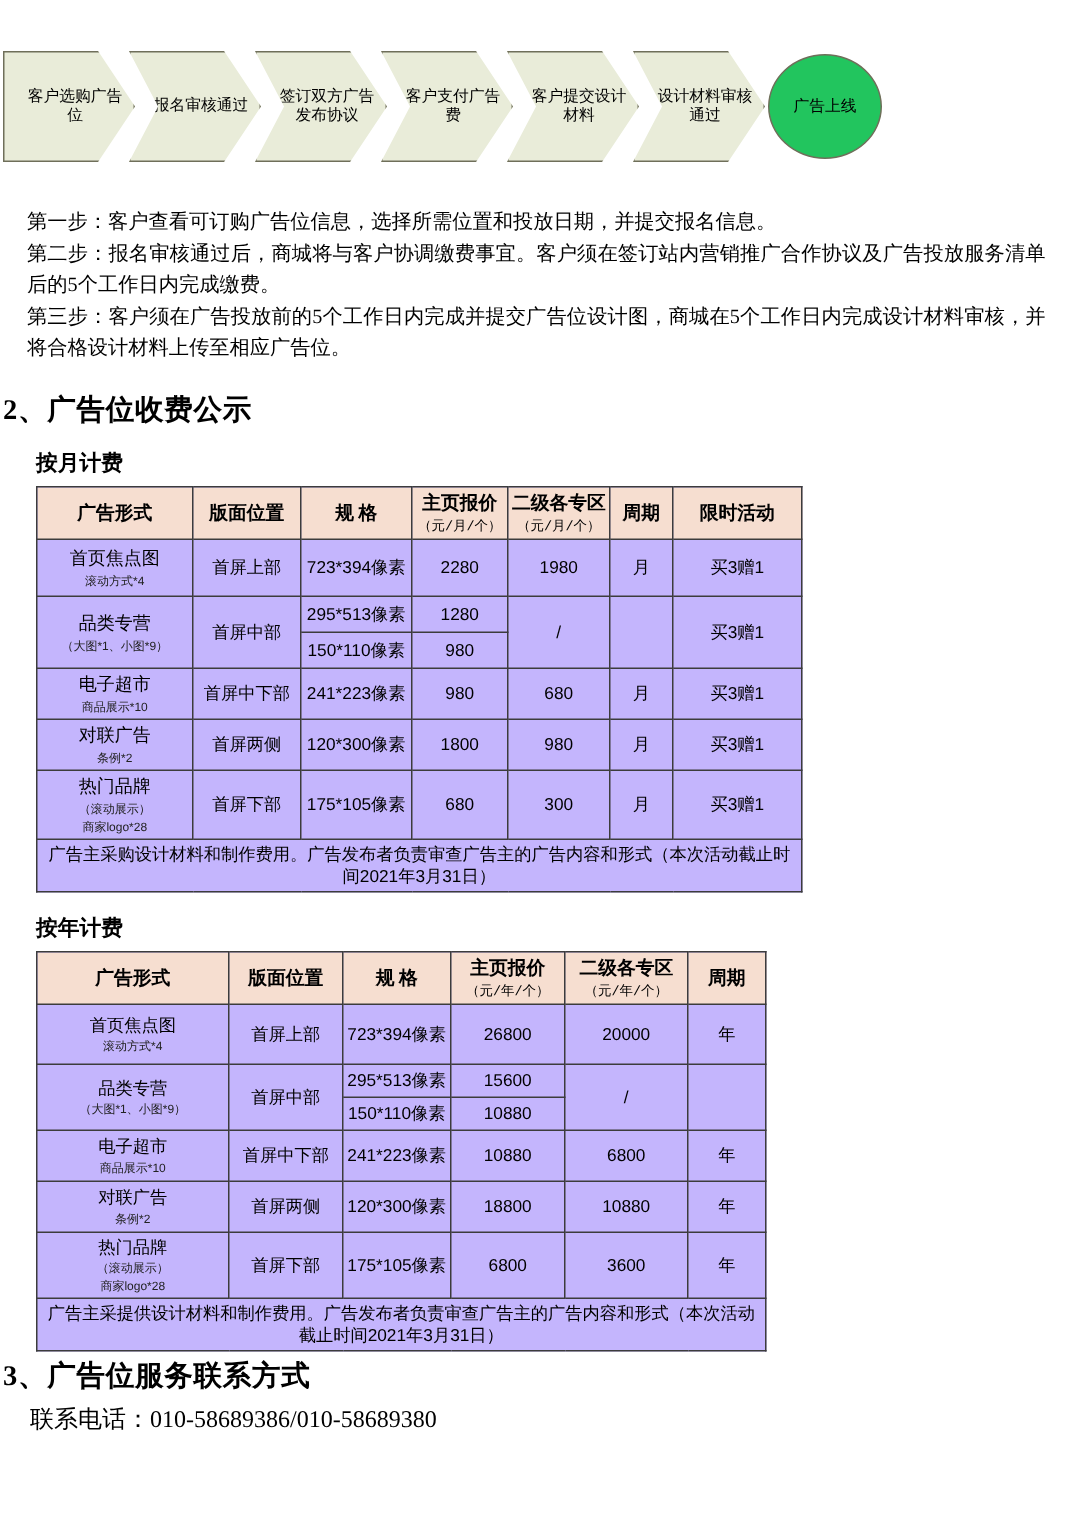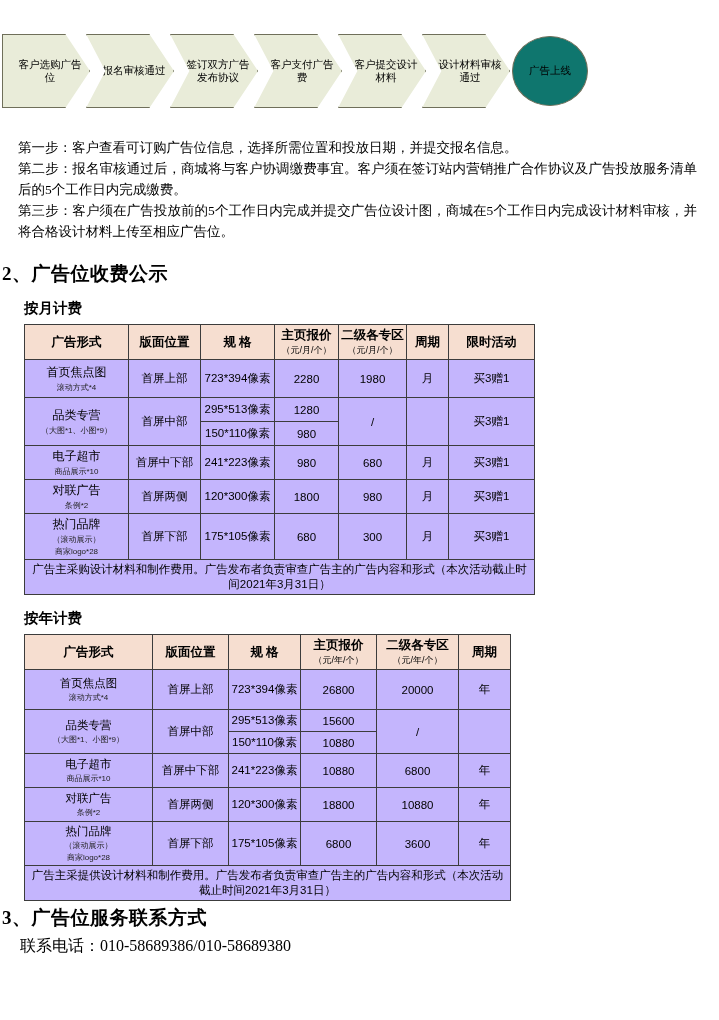--- a/index.html
+++ b/index.html
@@ -62,21 +62,21 @@
     display: block;
     padding-left: 12px;
     padding-right: 4px;
     width: 100%;
     box-sizing: border-box;
   }
   .ellipse {
     width: 74px;
     height: 68px;
     border-radius: 50%;
-    background: #0f766e;
+    background: #22c55e;
     border: 1px solid #6f6f5a;
     display: flex;
     align-items: center;
     justify-content: center;
     font-size: 10.5px;
     font-family: "Liberation Sans", sans-serif;
     margin-left: 6px;
     text-align: center;
     color: #000;
   }
@@ -121,21 +121,21 @@
     background: #f6ded0;
     font-weight: bold;
     font-size: 12.5px;
     font-family: "Liberation Serif", "DejaVu Serif", serif;
     height: 26px;
   }
   table.price thead th .unit {
     display: block;
     font-size: 9px;
     font-weight: normal;
-    font-family: Liberation Sans, sans-serif;
+    font-family: Liberation Mono, monospace;
   }
   .form-cell {
     font-size: 13px;
     font-family: "Liberation Serif", "DejaVu Serif", serif;
   }
   .form-cell .sub {
     display: block;
     font-size: 8px;
     font-family: "Liberation Sans", sans-serif;
     color: #222;

